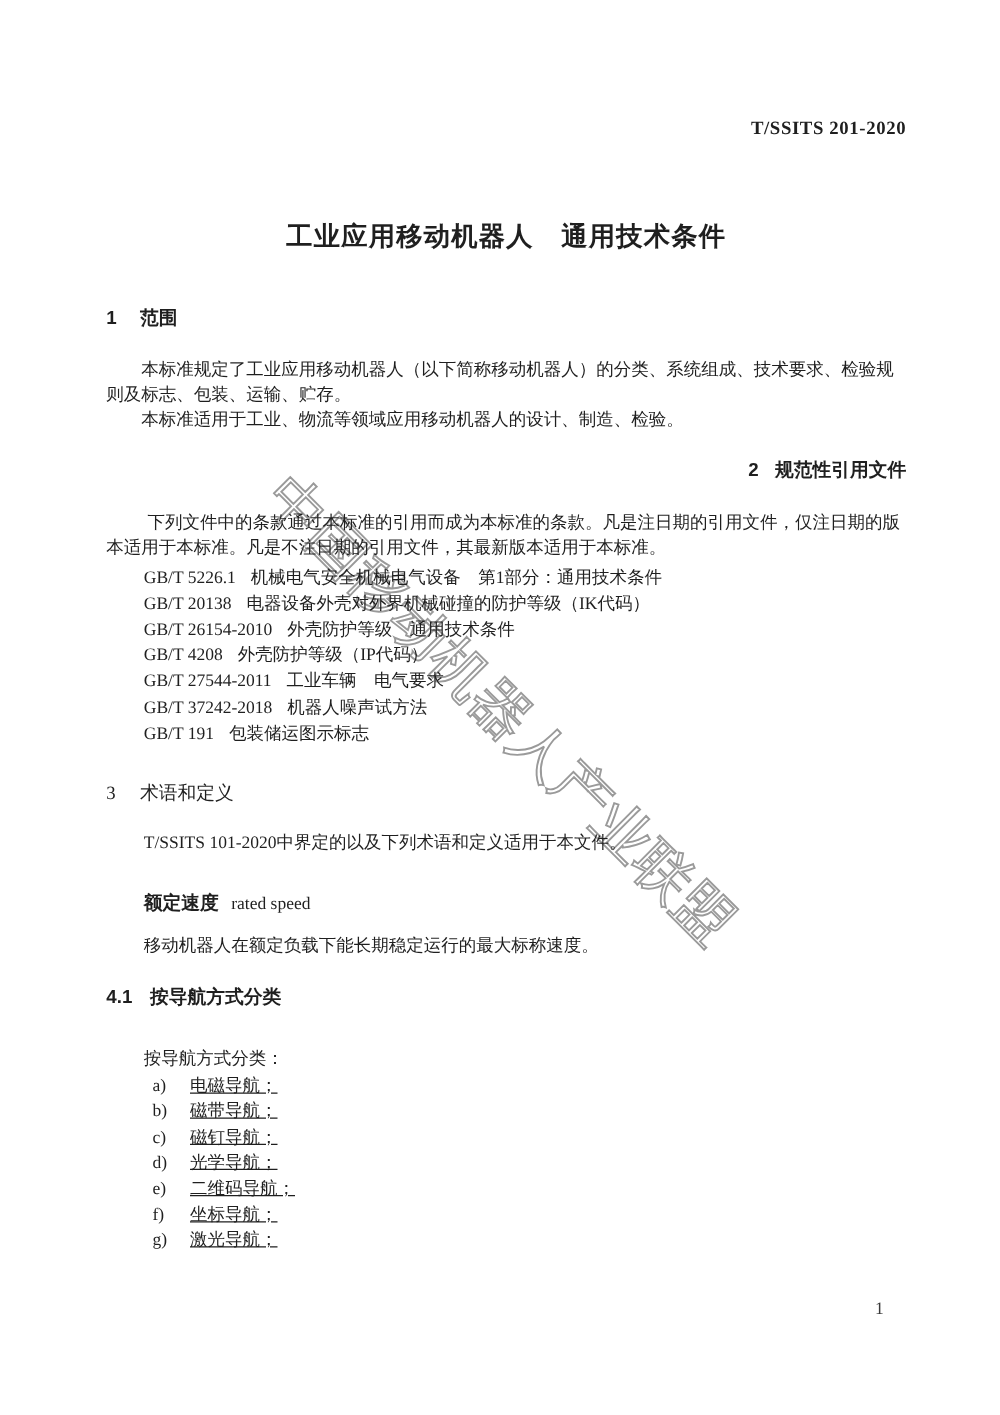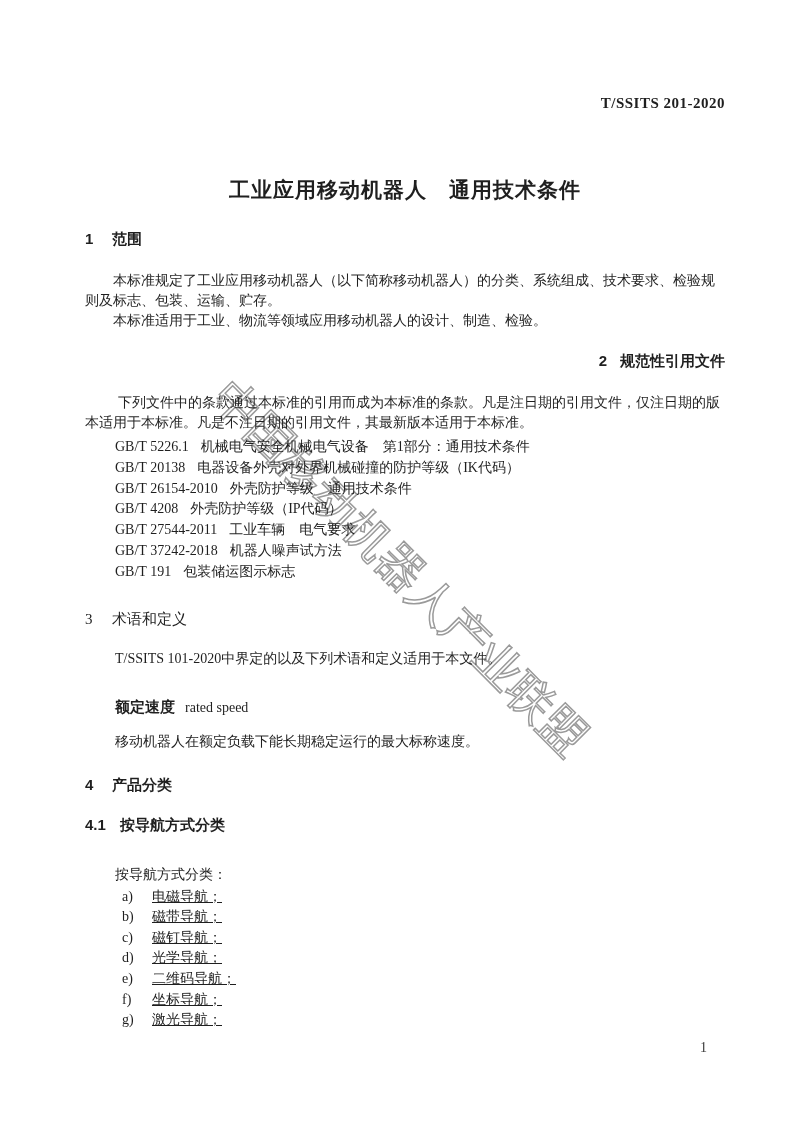--- a/index.html
+++ b/index.html
@@ -69,21 +69,21 @@
   .h .num { display: inline-block; min-width: 14px; margin-right: 13px; }
   .h .num.wide { min-width: 22px; }
   .line {
     margin: 0;
     font-size: 14px;
     line-height: 20px;
     white-space: nowrap;
   }
   .indent { text-indent: 2em; }
   .pad2em { padding-left: 30px; }
-  .mt-h1   { margin-top: 24px; }
+  .mt-h1   { margin-top: 40px; }
   .mt-p1   { margin-top: 22px; }
   .mt-h2   { margin-top: 20px; text-align: right; }
   .mt-p3   { margin-top: 22px; text-align: center; }
   .reflist { margin-top: 4px; }
   .ref-line { margin: 0; padding-left: 30px; font-size: 14px; line-height: 20.8px; white-space: nowrap; }
   .ref-title { margin-left: 12px; }
   .mt-h3   { margin-top: 26px; }
   .mt-p4   { margin-top: 20px; }
   .term-line { margin-top: 28px; padding-left: 30px; font-size: 14px; line-height: 20px; white-space: nowrap; }
   .term-cn { font-family: "Liberation Sans", sans-serif; font-weight: 700; font-size: 15px; }
@@ -156,23 +156,20 @@
 
     <div class="h plain mt-h3">
       <span class="num">3</span><span>术语和定义</span>
     </div>
     <p class="line pad2em mt-p4">T/SSITS 101-2020中界定的以及下列术语和定义适用于本文件。</p>
     <p class="term-line">
       <span class="term-cn">额定速度</span><span class="term-en">rated speed</span>
     </p>
     <p class="line pad2em mt-def">移动机器人在额定负载下能长期稳定运行的最大标称速度。</p>
 
-    <div class="h mt-h4">
-      <span class="num">4</span><span>产品分类</span>
-    </div>
     <div class="h mt-h41">
       <span class="num wide">4.1</span><span>按导航方式分类</span>
     </div>
     <p class="line pad2em mt-intro">按导航方式分类：</p>
 
     <div class="navlist">
       <p class="nav-item">
         <span class="nav-marker">a)</span><span>电磁导航；</span>
       </p>
       <p class="nav-item">

